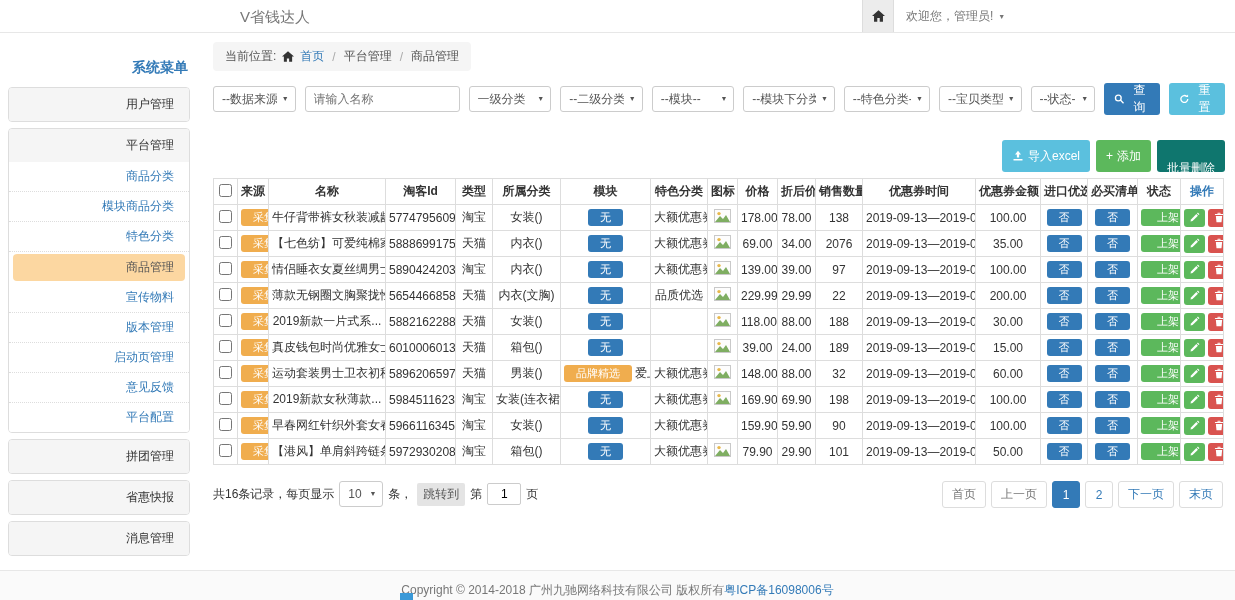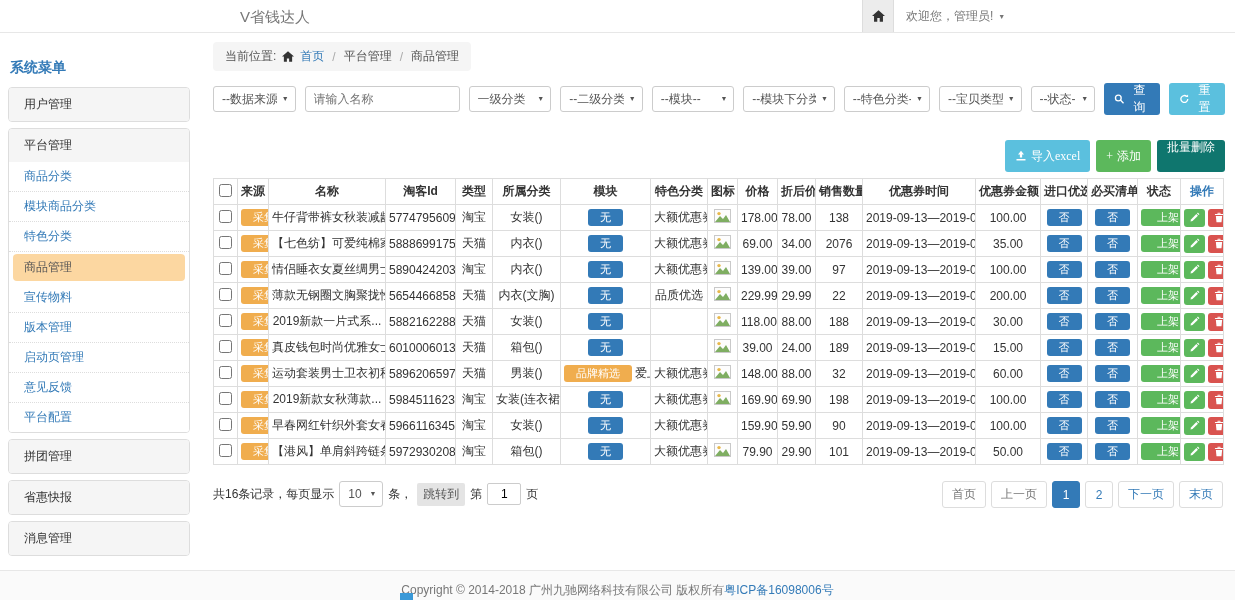--- a/index.html
+++ b/index.html
@@ -8,42 +8,42 @@
 
   
   .topbar { position:absolute; left:0; top:0; width:100%; height:33px; background:#fff; border-bottom:1px solid #e7e7e7; }
   .topbar-title { position:absolute; left:240px; top:8px; font-size:15px; color:#777; }
   .topbar-right { position:absolute; left:862px; top:0; height:32px; display:flex; align-items:center; }
   .home-box { width:32px; height:32px; background:#ececec; border-left:1px solid #ddd; border-right:1px solid #ddd; display:flex; align-items:center; justify-content:center; }
   .welcome { color:#777; padding:0 12px; display:flex; align-items:center; gap:5px; }
   .caret-down { font-size:7px; color:#777; }
 
   
-  .sidebar { position:absolute; left:8px; top:55px; width:182px; height:512px; overflow:hidden; }
+  .sidebar { position:absolute; left:8px; top:55px; width:182px; height:512px; overflow:hidden;text-align:right; }
   .sidebar-title { color:#337ab7; font-size:14px; font-weight:bold; padding:4px 2px 10px 2px; }
   .panel { border:1px solid #ddd; border-radius:4px; margin-bottom:6px; background:#fff; overflow:hidden; }
   .panel-heading { background:#f5f5f5; padding:8px 15px; color:#333; cursor:pointer; }
   .submenu { list-style:none; background:#fff; }
   .submenu li { padding:6px 15px; border-bottom:1px dotted #ddd; color:#337ab7; cursor:pointer; }
   .submenu li:last-child { border-bottom:none; }
   .submenu li.active { margin:2px 4px; padding:5px 11px; background:#fcd7a1; border-radius:4px; border-bottom:none; color:#555; }
 
   
   .main { position:absolute; left:213px; top:42px; width:1012px; }
   .breadcrumb { display:inline-flex; align-items:center; gap:6px; background:#f5f5f5; border-radius:4px; padding:6px 12px; color:#555; }
   .breadcrumb .bc-home { color:#337ab7; cursor:pointer; }
   .breadcrumb .sep { color:#aaa; padding:0 2px; }
 
   .filter-row { display:flex; align-items:center; gap:9px; margin-top:12px; }
   .select-wrap { position:relative; display:inline-block; }
   .select-wrap::after { content:"▼"; font-size:7px; color:#555; position:absolute; right:7px; top:9px; pointer-events:none; }
   select.ctrl { -webkit-appearance:none; appearance:none; height:26px; border:1px solid #ccc; border-radius:3px; background:#fff; color:#555; font-size:12px; padding:0 18px 0 8px; width:100%; font-family:inherit; }
   input.ctrl { height:26px; border:1px solid #ccc; border-radius:3px; padding:0 8px; font-size:12px; color:#555; font-family:inherit; }
 
-  .btn { display:inline-flex; align-items:center; justify-content:flex-end; gap:4px; border:none; border-radius:3px; color:#fff; font-size:12px; padding:16px 10px; height:26px; cursor:pointer; font-family:Liberation Serif, serif; }
+  .btn { display:inline-flex; align-items:center; justify-content:flex-start; gap:4px; border:none; border-radius:3px; color:#fff; font-size:12px; padding:16px 10px; height:26px; cursor:pointer; font-family:Liberation Sans, sans-serif; }
   .btn-primary { background:#337ab7; }
   .btn-info { background:#5bc0de; }
   .btn-success { background:#5cb85c; }
   .btn-danger-light { background:#0f766e;flex-direction:column; }
 
   .toolbar-row { display:flex; justify-content:flex-end; gap:6px; margin-top:25px; }
   .toolbar-row .btn { height:24px; }
 
   table.grid { border-collapse:collapse; width:1010px; table-layout:fixed; margin-top:6px; }
   table.grid th, table.grid td { border:1px solid #ddd; text-align:center; padding:3px 3px; height:26px; overflow:hidden; white-space:nowrap; }

